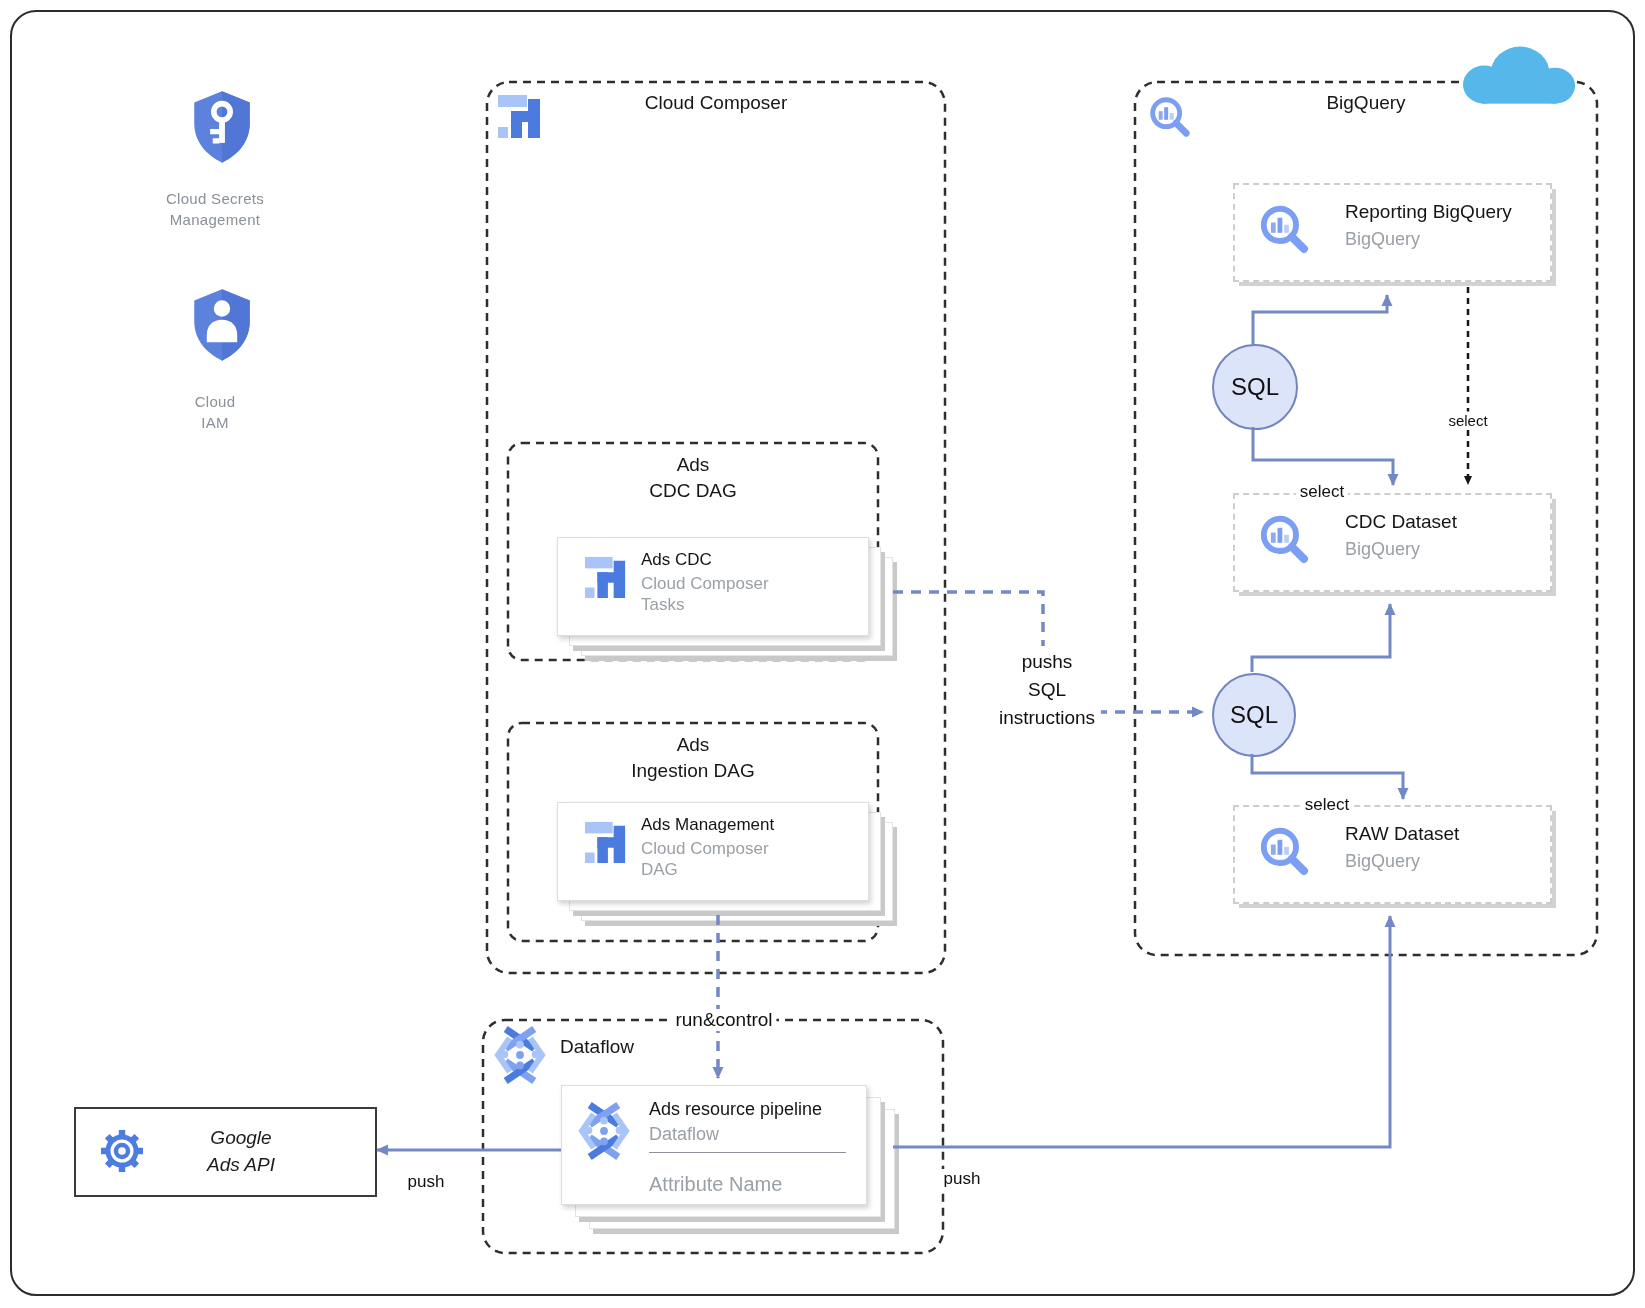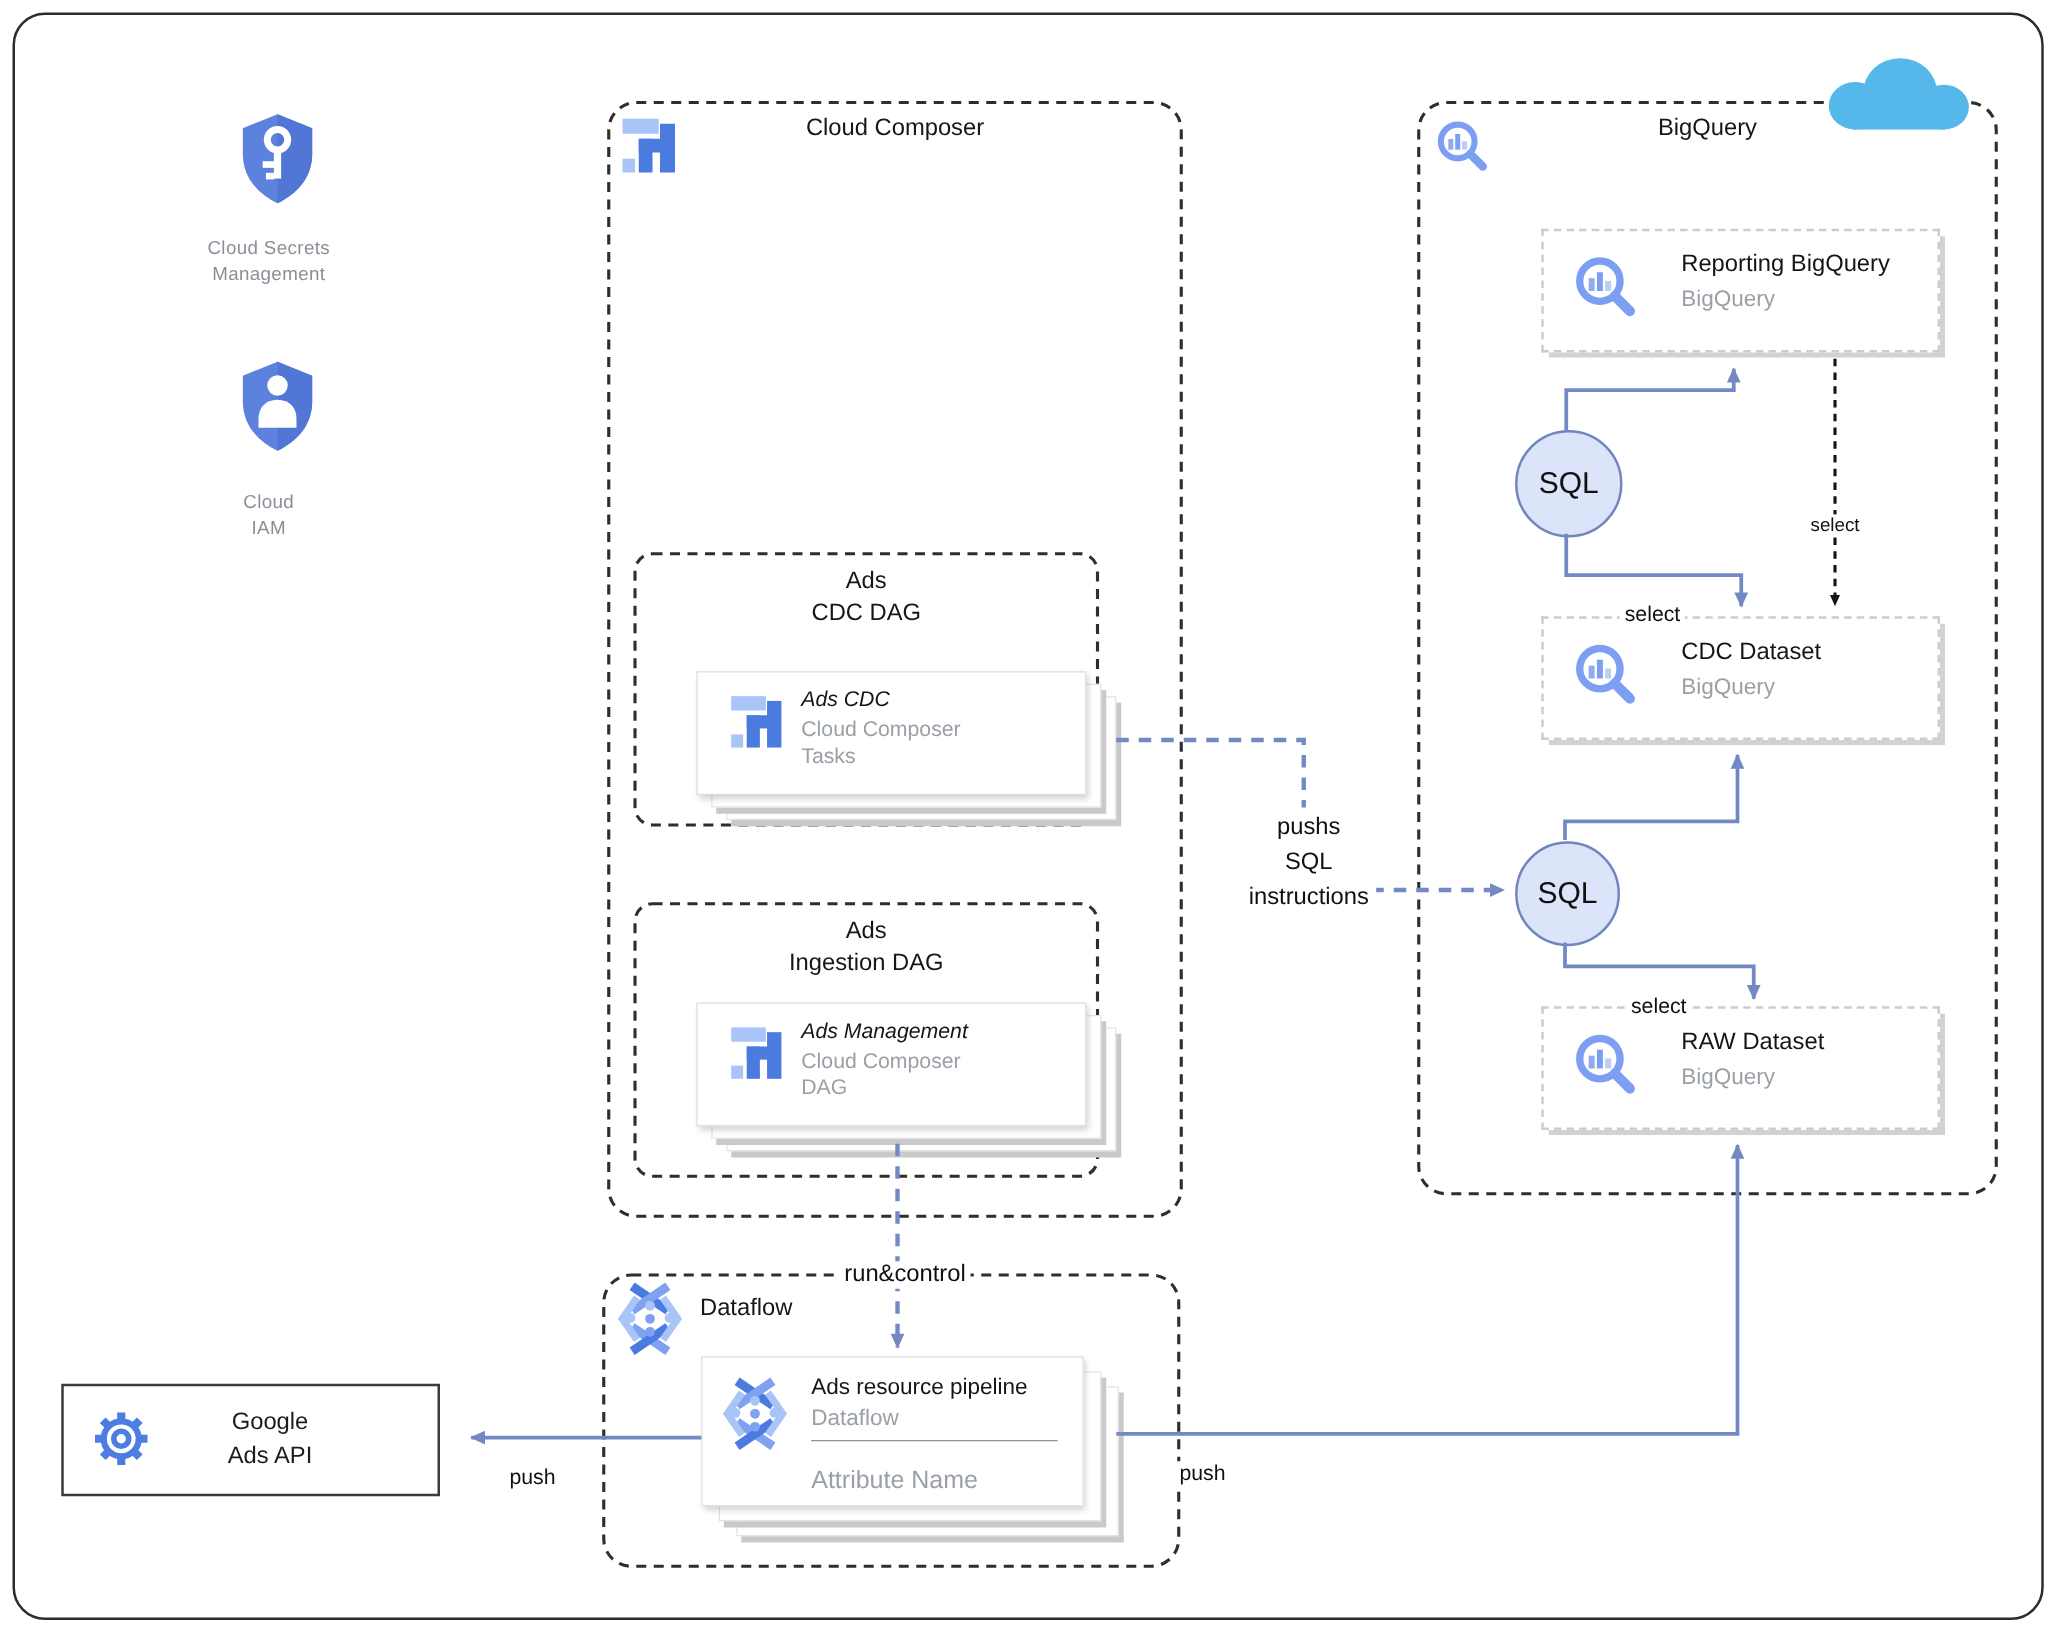--- a/index.html
+++ b/index.html
@@ -10,31 +10,31 @@
   svg.layer{position:absolute;left:0;top:0;width:1645px;height:1308px;pointer-events:none;}
   #bg-borders{z-index:1;}
   #edges{z-index:4;}
   .z2{z-index:2;}
   .z3{z-index:3;}
   .z5{z-index:5;}
   .container-title{font-size:19px;color:#161616;text-align:center;line-height:26px;}
   .icon-label{font-size:15px;line-height:21px;color:#8a9097;text-align:center;letter-spacing:.3px;margin-top:28px;}
   .sheet{position:absolute;background:#fff;border:1px solid #e3e3e3;box-shadow:4px 5px 0 #c9c9c9;}
   .card{position:absolute;background:#fff;border:1px solid #dedede;box-shadow:2px 3px 5px rgba(0,0,0,.18);}
-  .card-title{font-size:17px;color:#151515;font-style:italic;}
+  .card-title{font-size:17px;color:#151515;}
   .card-sub{font-size:17px;color:#9aa0a6;line-height:21px;}
   .dataset{position:absolute;width:315px;height:95px;background:#fff;border:2px dashed #cdcdcd;box-shadow:5px 5px 0 -1px #d2d2d2;}
   .ds-title{position:absolute;left:110px;top:16px;font-size:19px;color:#151515;}
   .ds-sub{position:absolute;left:110px;top:44px;font-size:18px;color:#9aa0a6;}
   .sql{position:absolute;border-radius:50%;background:#dbe4f8;border:2px solid #7285bf;
        display:flex;align-items:center;justify-content:center;font-size:24px;color:#111;}
   .edge-label{position:absolute;transform:translate(-50%,-50%);background:#fff;padding:0 4px;
               font-size:17px;color:#101010;white-space:nowrap;margin-top:31px;}
   .divider{position:absolute;border-top:1.5px solid #8f8f99;}
-  #gads-box{left:49px;top:1107px;width:299px;height:86px;border:2px solid #3a3a3a;background:#fff;}
+  #gads-box{left:74px;top:1107px;width:299px;height:86px;border:2px solid #3a3a3a;background:#fff;font-style:italic;}
 </style>
 </head>
 <body>
 
 <div id="canvas">
 
   <div class="abs" id="frame"></div>
 
   <svg class="layer" id="bg-borders">
     <g fill="none" stroke="#2e2e2e" stroke-width="2.5" stroke-dasharray="8,6">

